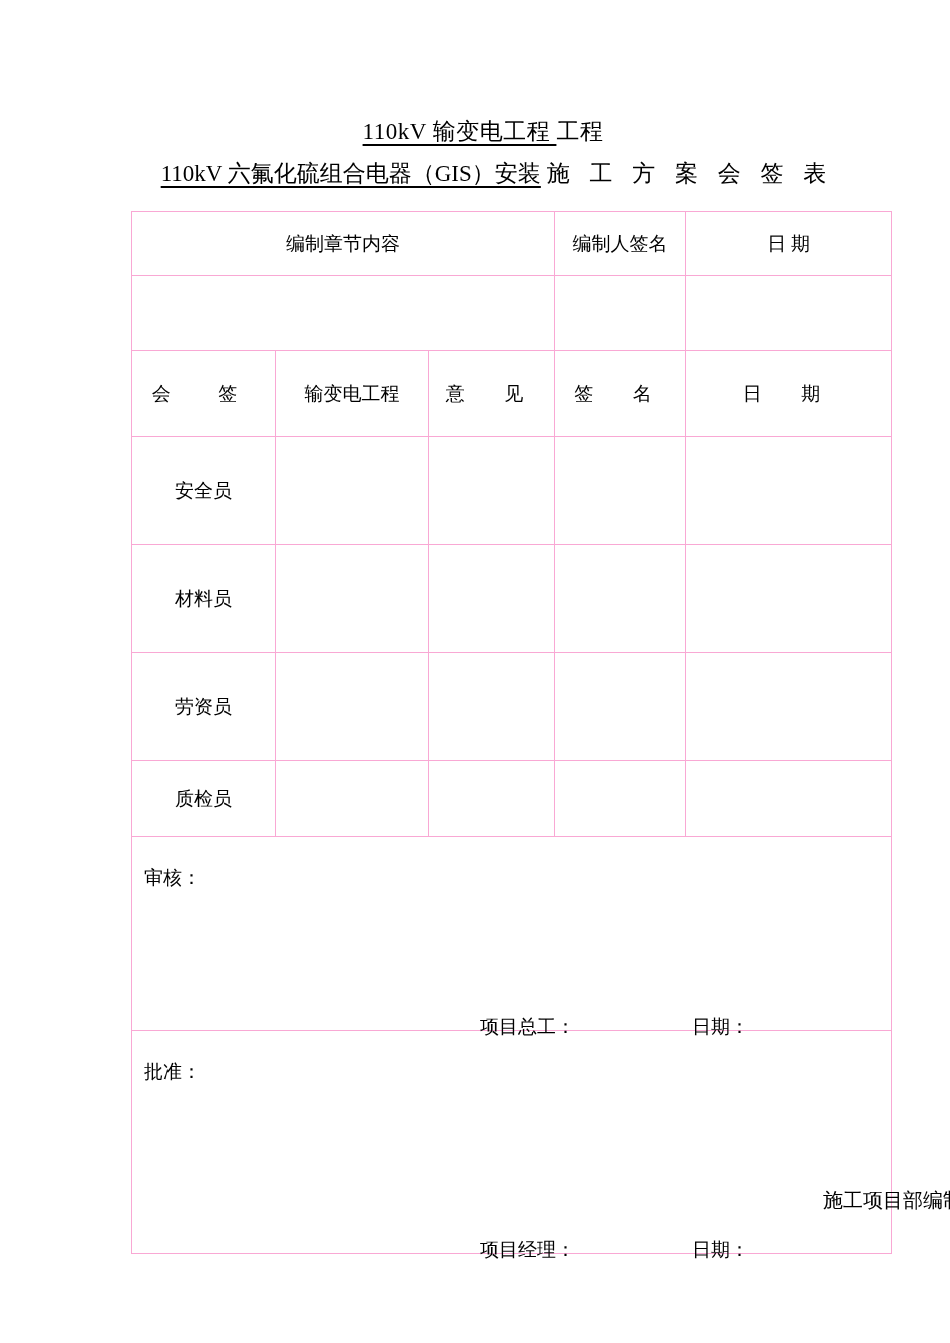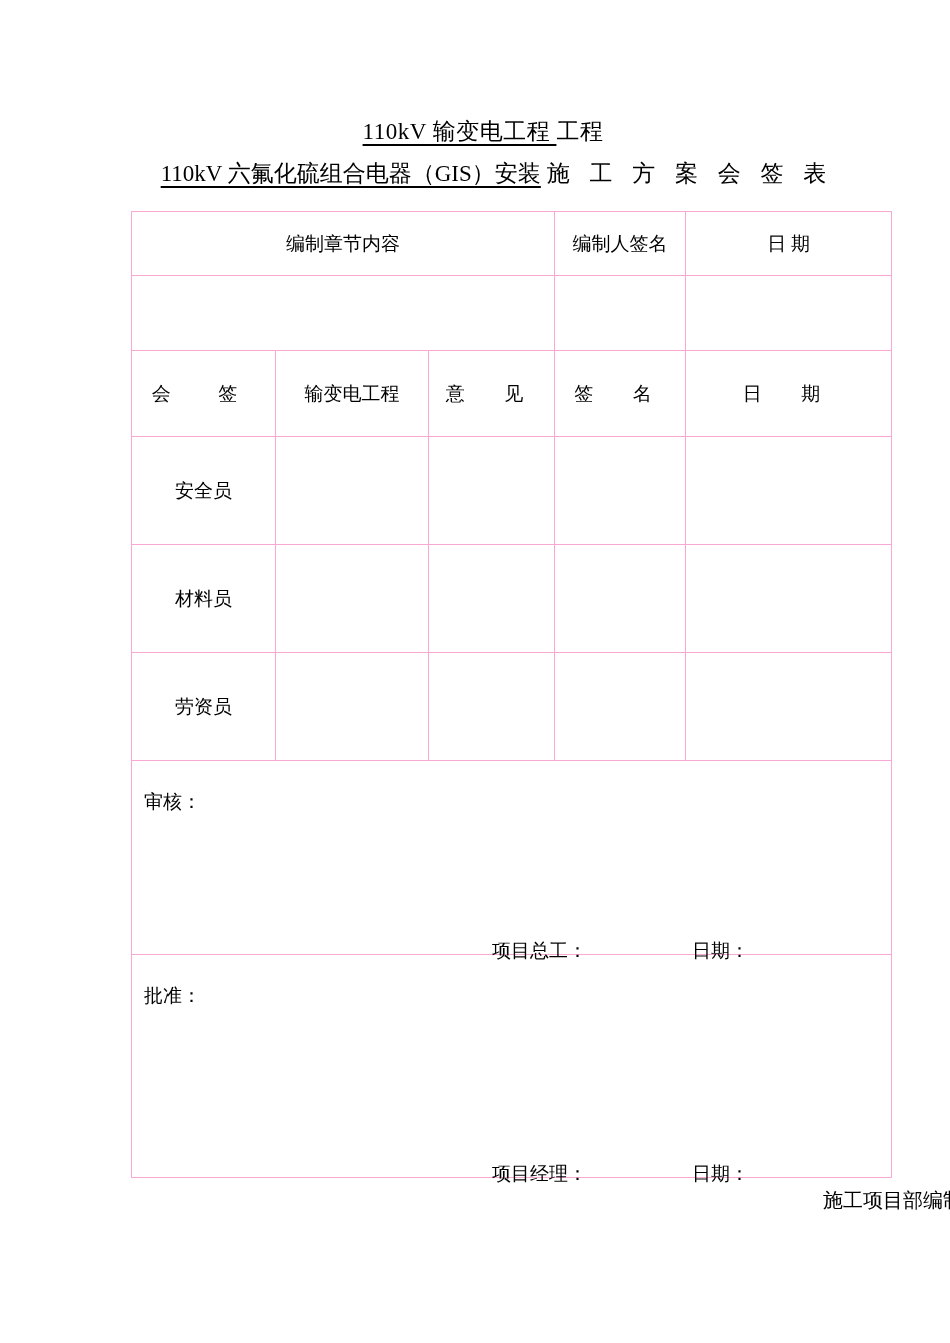--- a/index.html
+++ b/index.html
@@ -104,21 +104,21 @@
   }
   .sig-row {
     position: absolute;
     left: 0;
     bottom: 16px;
     width: 100%;
     font-size: 19px;
   }
   .sig-role {
     position: absolute;
-    left: 360px;
+    left: 348px;
   }
   .sig-date {
     position: absolute;
     left: 560px;
   }
 
   
   .footer {
     position: absolute;
     left: 13px;
@@ -186,20 +186,27 @@
       <td></td>
       <td></td>
     </tr>
     <tr class="r-role">
       <td class="center">劳资员</td>
       <td></td>
       <td></td>
       <td></td>
       <td></td>
     </tr>
+    <tr class="r-role-last">
+      <td class="center">质检员</td>
+      <td></td>
+      <td></td>
+      <td></td>
+      <td></td>
+    </tr>
 
     <tr class="r-audit">
       <td colspan="5" class="sig-cell">
         <span class="sig-label">审核：</span>
         <span class="sig-row">
           <span class="sig-role">项目总工：</span>
           <span class="sig-date">日期：</span>
         </span>
       </td>
     </tr>

